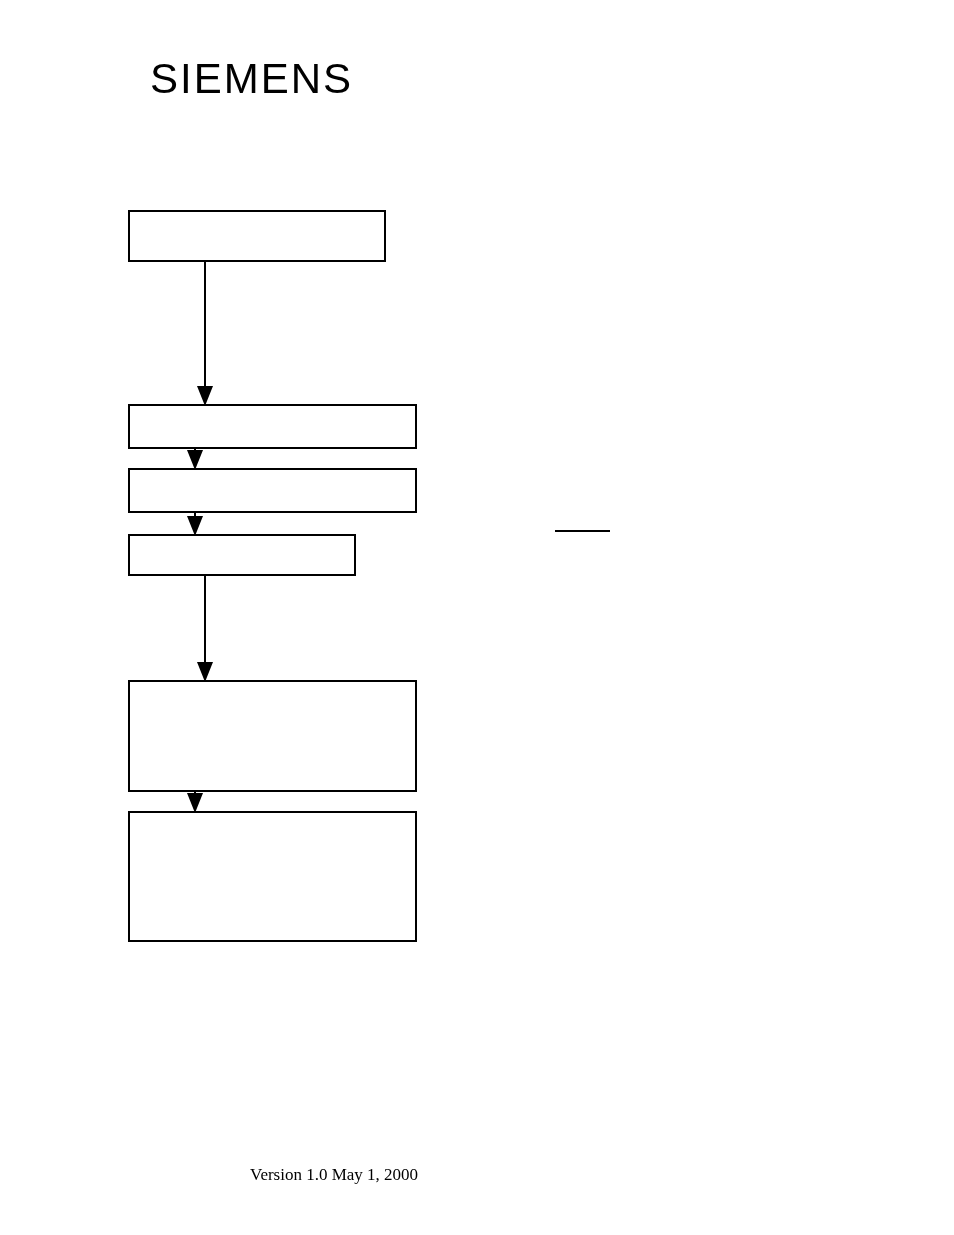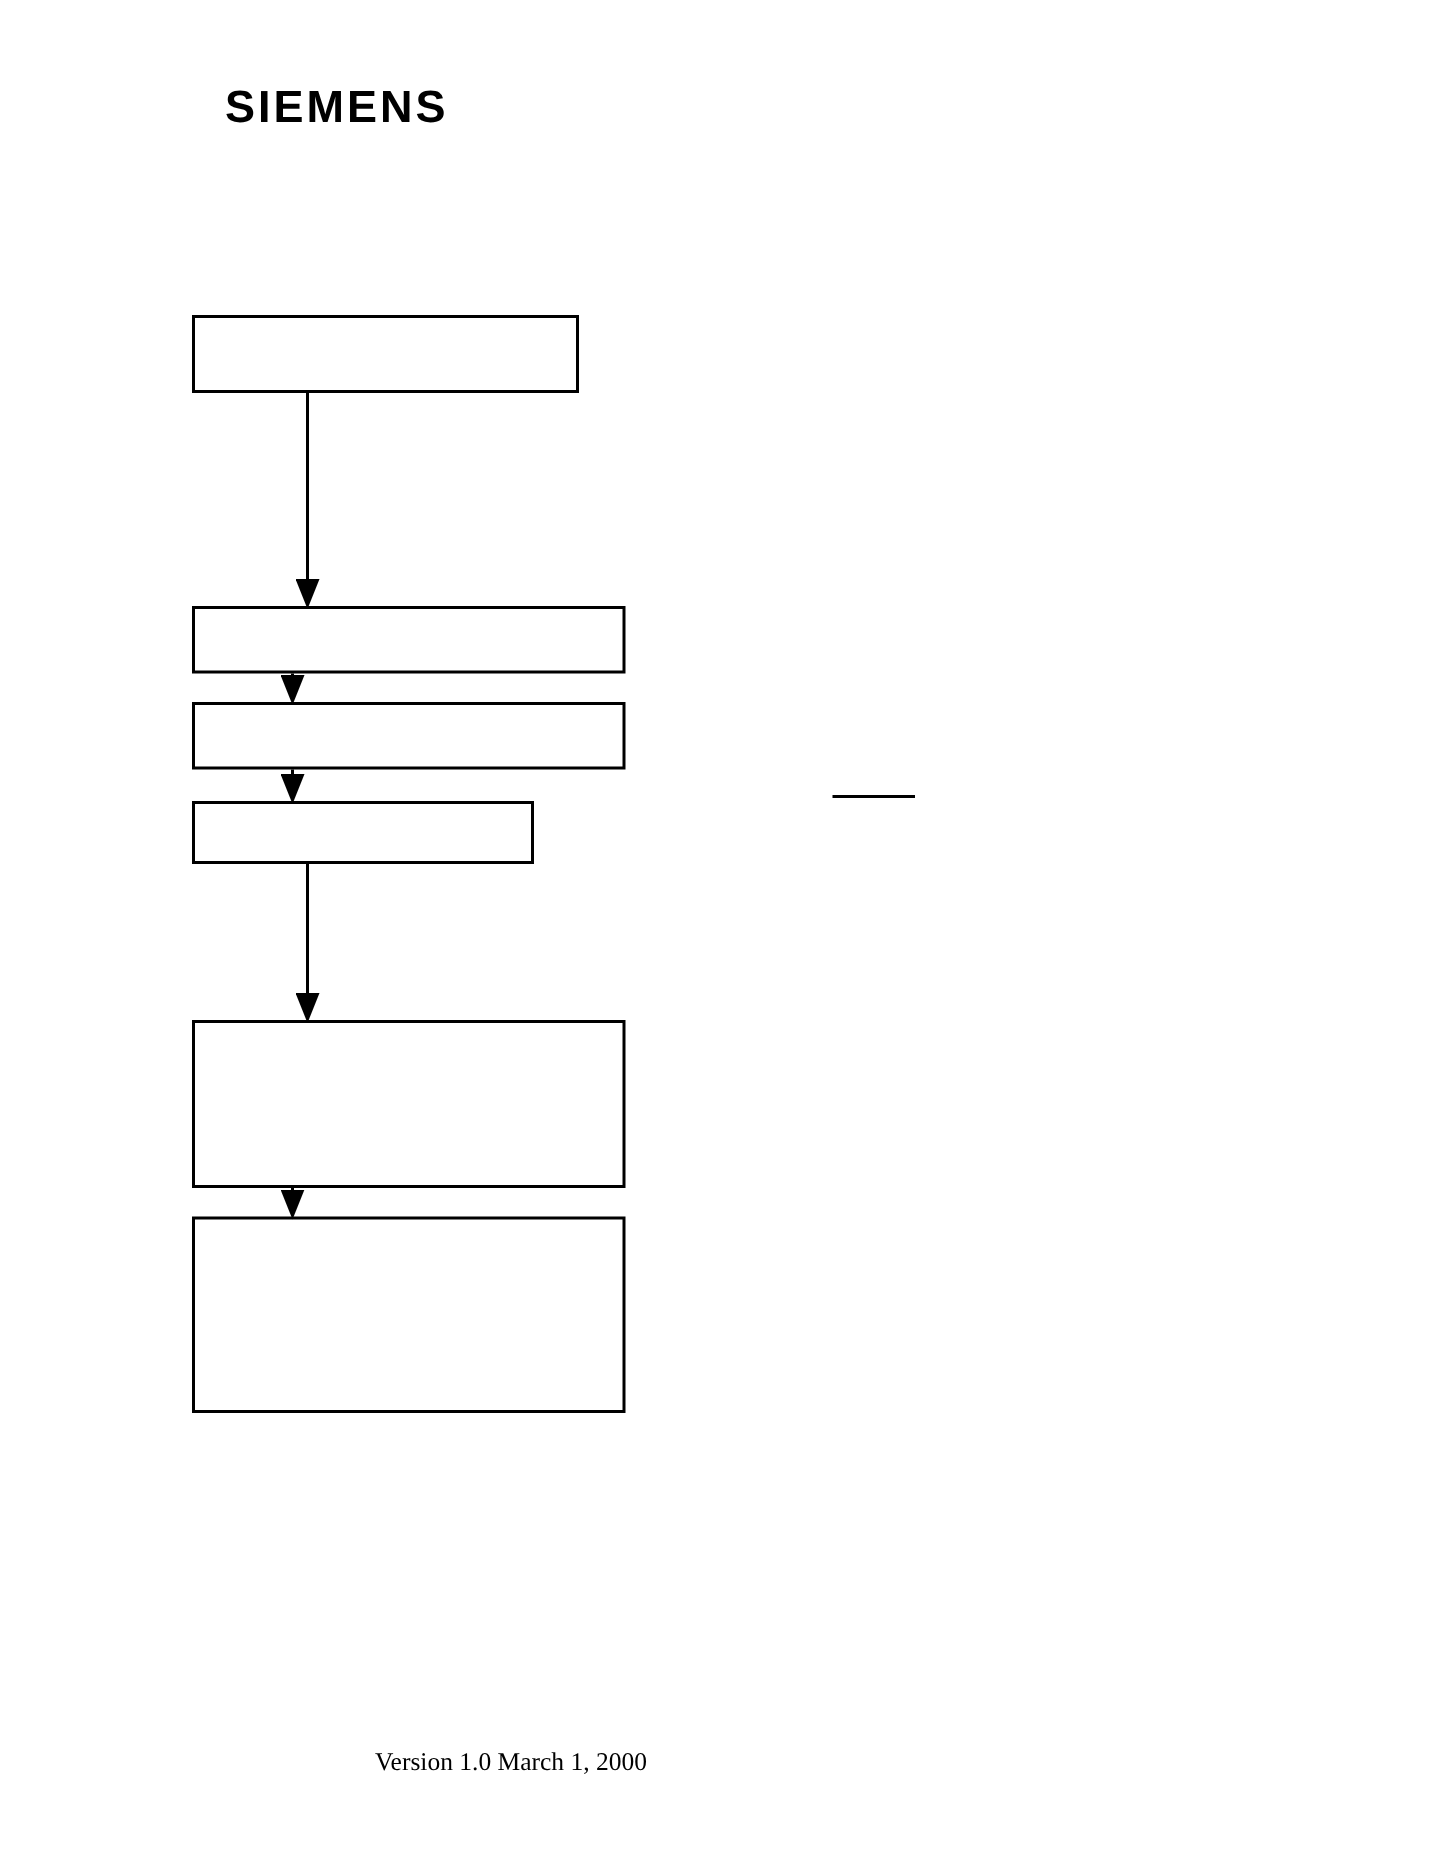--- a/index.html
+++ b/index.html
@@ -2,22 +2,22 @@
 <html><head>
   <meta charset="utf-8">
   <style>
     * { box-sizing: border-box; margin: 0; padding: 0; }
     html, body { width: 954px; height: 1235px; background: #fff; font-family: Arial, Helvetica, sans-serif; }
     .page { position: relative; width: 954px; height: 1235px; }
     .logo {
       position: absolute;
       left: 150px;
       top: 55px;
-      font-size: 30px;
-      font-weight: 700;
+      font-size: 42px;
+      font-weight: 400;
       letter-spacing: 2px;
       color: #000;
       font-family: Arial, Helvetica, sans-serif;
     }
     .diagram {
       position: absolute;
       left: 0;
       top: 0;
       width: 954px;
       height: 1235px;
@@ -73,15 +73,15 @@
 
       <line x1="195" y1="513" x2="195" y2="532" stroke="#000" stroke-width="2" marker-end="url(#arrowhead)"></line>
 
       <line x1="205" y1="576" x2="205" y2="678" stroke="#000" stroke-width="2" marker-end="url(#arrowhead)"></line>
 
       <line x1="195" y1="792" x2="195" y2="809" stroke="#000" stroke-width="2" marker-end="url(#arrowhead)"></line>
     </svg>
 
   </div>
 
-  <div class="footer">Version 1.0    March 1, 2000</div>
+  <div class="footer">Version 1.0    May 1, 2000</div>
 
 </div>
 
 </body></html>

